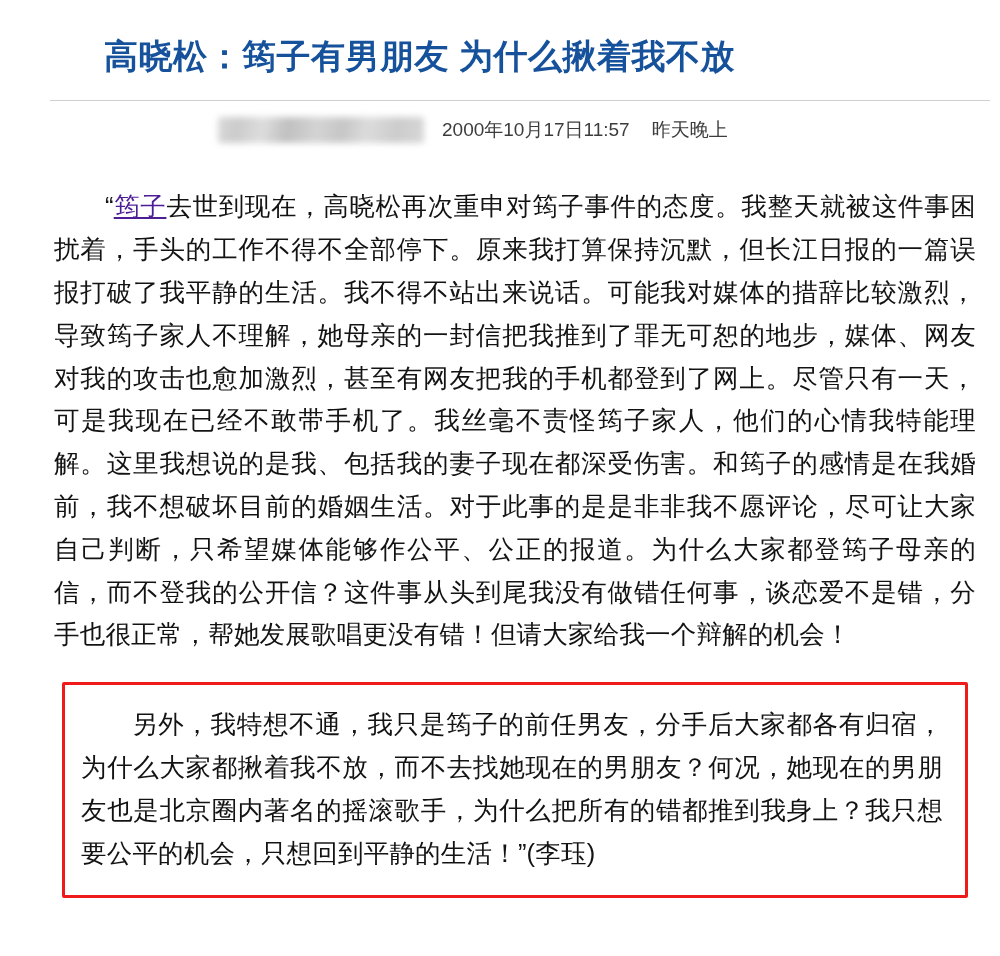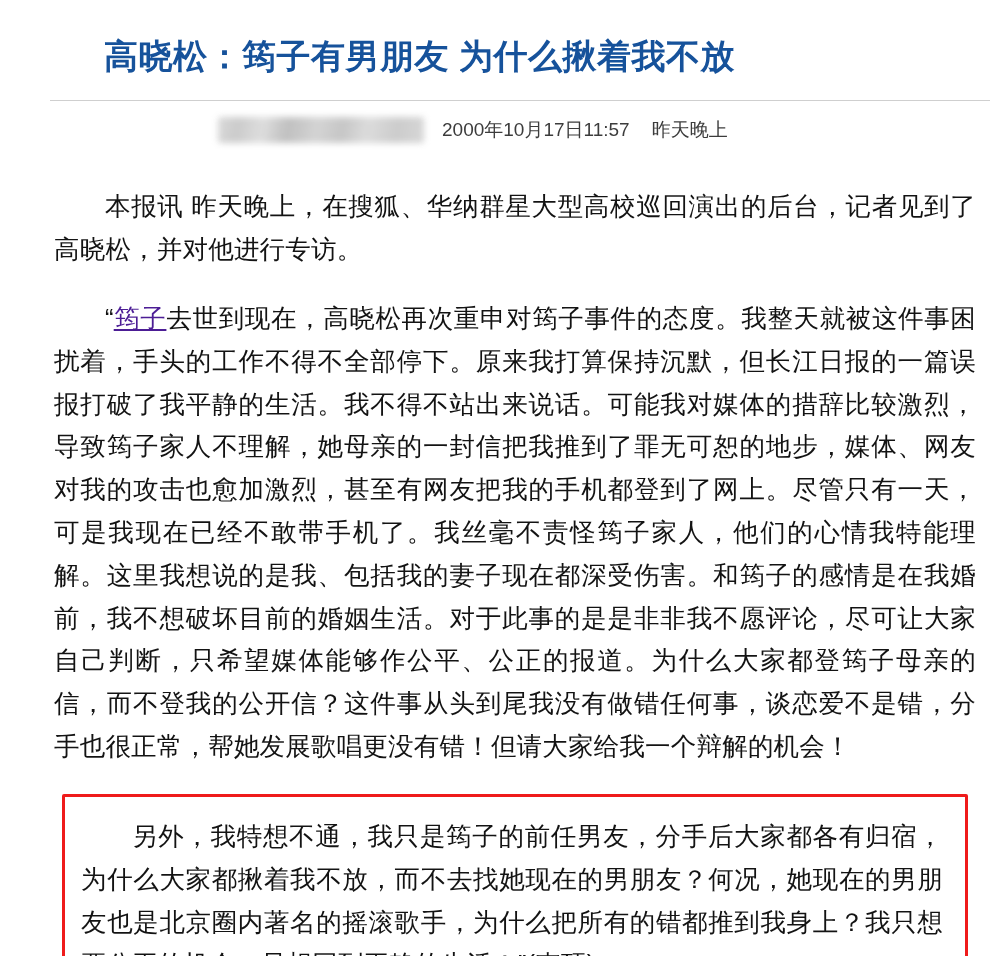--- a/index.html
+++ b/index.html
@@ -110,21 +110,20 @@
 
   <div class="rule"></div>
 
   <div class="meta">
     <span class="blurred"></span>
     <span class="date">2000年10月17日11:57</span>
     <span class="source">昨天晚上</span>
   </div>
 
   <div class="body-wrap">
-    <p class="para">本报讯 昨天晚上，在搜狐、华纳群星大型高校巡回演出的后台，记者见到了高晓松，并对他进行专访。</p>
 
     <p class="para">“<a class="inline-link" href="#">筠子</a><span>去世到现在，高晓松再次重申对筠子事件的态度。我整天就被这件事困扰着，手头的工作不得不全部停下。原来我打算保持沉默，但长江日报的一篇误报打破了我平静的生活。我不得不站出来说话。可能我对媒体的措辞比较激烈，导致筠子家人不理解，她母亲的一封信把我推到了罪无可恕的地步，媒体、网友对我的攻击也愈加激烈，甚至有网友把我的手机都登到了网上。尽管只有一天，可是我现在已经不敢带手机了。我丝毫不责怪筠子家人，他们的心情我特能理解。这里我想说的是我、包括我的妻子现在都深受伤害。和筠子的感情是在我婚前，我不想破坏目前的婚姻生活。对于此事的是是非非我不愿评论，尽可让大家自己判断，只希望媒体能够作公平、公正的报道。为什么大家都登筠子母亲的信，而不登我的公开信？这件事从头到尾我没有做错任何事，谈恋爱不是错，分手也很正常，帮她发展歌唱更没有错！但请大家给我一个辩解的机会！</span></p>
 
     <div class="highlight-box">
       <p class="para"><span>另外，我特想不通，我只是筠子的前任男友，分手后大家都各有归宿，为什么大家都揪着我不放，而不去找她现在的男朋友？何况，她现在的男朋友也是北京圈内著名的摇滚歌手，为什么把所有的错都推到我身上？我只想要公平的机会，只想回到平静的生活！”</span><span class="byline">(李珏)</span></p>
     </div>
   </div>
 </div>
 
 </body></html>

